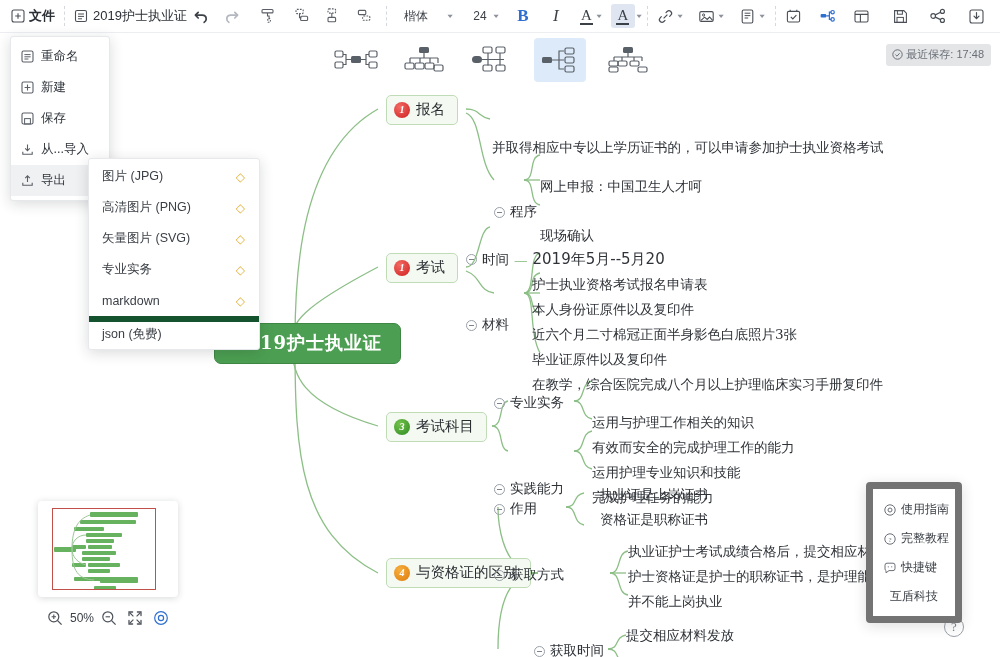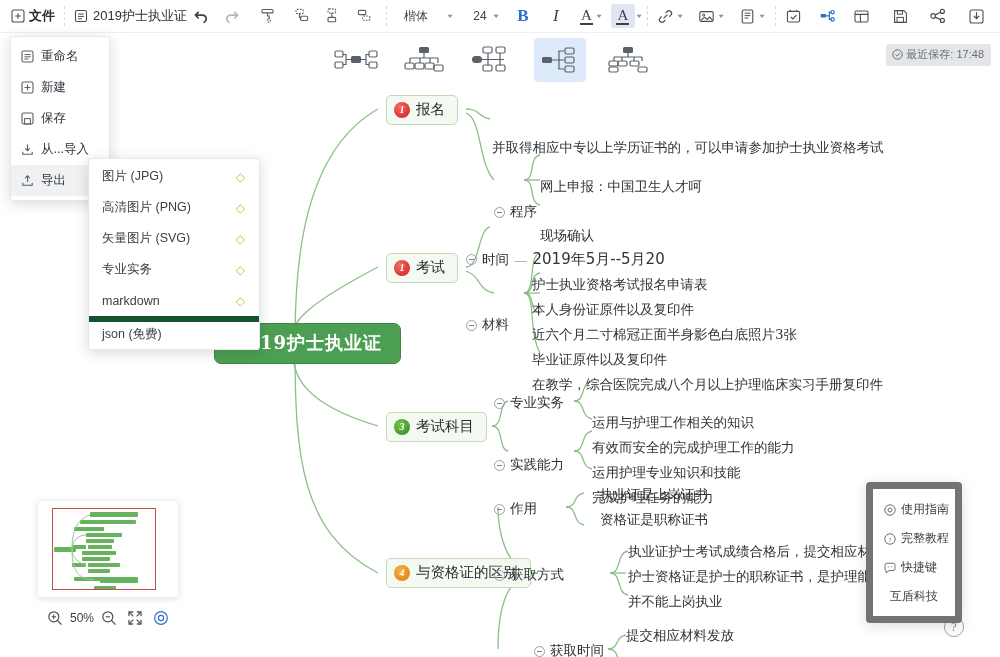--- a/index.html
+++ b/index.html
@@ -618,21 +618,21 @@
     <div class="node-main" style="left:386px; top:379px;">
       <span class="badge green">3</span>
       <span>考试科目</span>
     </div>
     <div class="mid" style="left:494px; top:361px;">
       <span class="collapse"></span>
       <span>专业实务</span>
     </div>
     <div class="leaf" style="left:592px; top:381px;">运用与护理工作相关的知识</div>
     <div class="leaf" style="left:592px; top:406px;">有效而安全的完成护理工作的能力</div>
-    <div class="mid" style="left:494px; top:423px;">
+    <div class="mid" style="left:494px; top:447px;">
       <span class="collapse"></span>
       <span>实践能力</span>
     </div>
     <div class="leaf" style="left:592px; top:431px;">运用护理专业知识和技能</div>
     <div class="leaf" style="left:592px; top:456px;">完成护理任务的能力</div>
 
     <div class="node-main" style="left:386px; top:525px;">
       <span class="badge orange">4</span>
       <span>与资格证的区别</span>
     </div>

